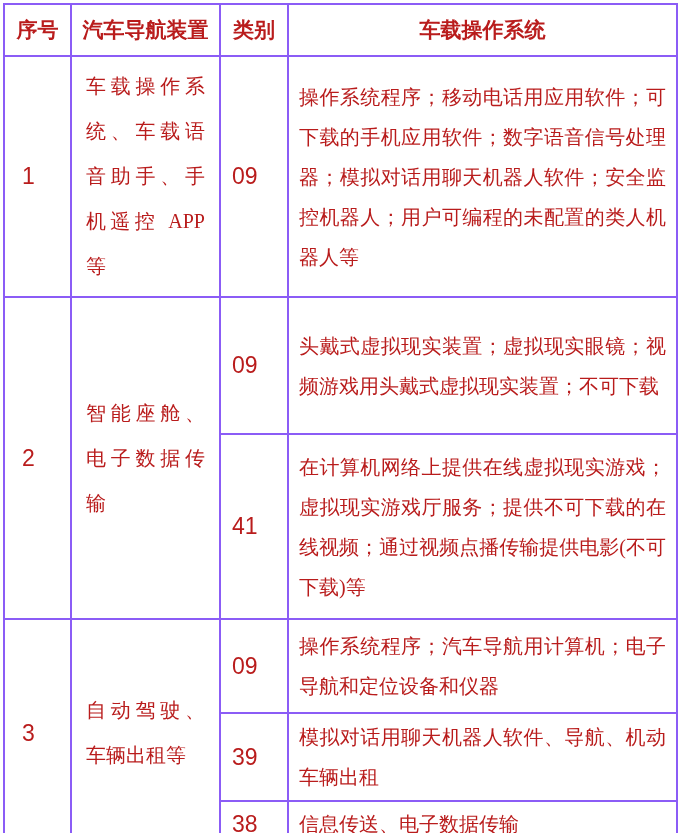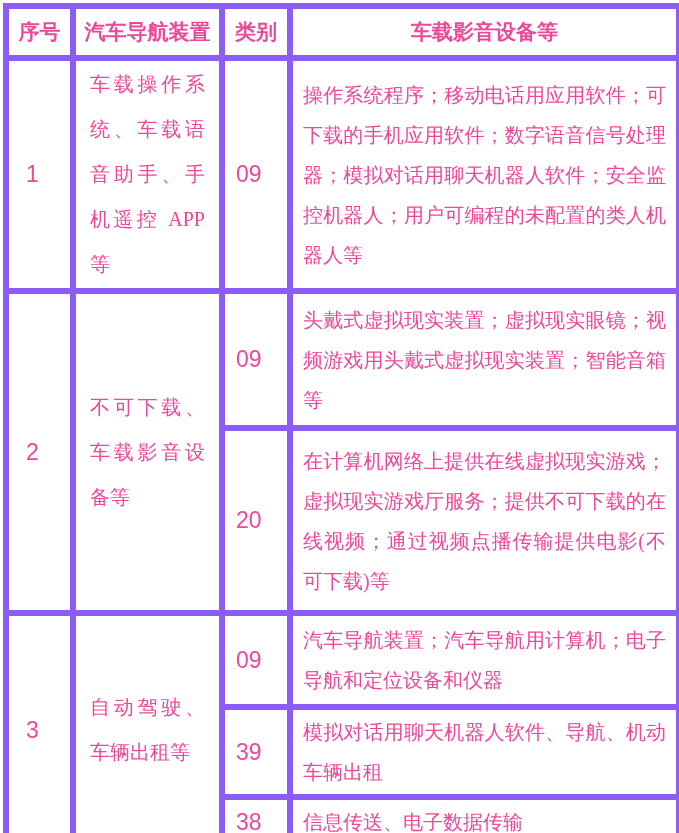--- a/index.html
+++ b/index.html
@@ -18,23 +18,23 @@
     padding: 3px;
   }
   table.cls-table {
     border-collapse: collapse;
     table-layout: fixed;
     width: 673px;
     height: 826px;
     background: #ffffff;
   }
   table.cls-table td, table.cls-table th {
-    border: 6px solid #8b5cf6;
+    border: 2px solid #8b5cf6;
     box-sizing: border-box;
-    color: #ec4899;
+    color: #b91c1c;
     overflow: hidden;
     background: #ffffff;
   }
   th.hdr {
     font-family: "Liberation Serif", "DejaVu Serif", serif;
     font-weight: bold;
     font-size: 21px;
     text-align: center;
     vertical-align: middle;
     height: 52px;
@@ -48,21 +48,21 @@
     vertical-align: middle;
     padding: 0 0 0 17px;
   }
   td.app {
     font-family: "Liberation Serif", "DejaVu Serif", serif;
     font-size: 20px;
     line-height: 45px;
     text-align: justify;
     text-justify: inter-character;
     vertical-align: middle;
-    padding: 1px 14px;
+    padding: 7px 14px;
   }
   td.code {
     font-family: "Liberation Sans", "DejaVu Sans", sans-serif;
     font-size: 23px;
     font-weight: 400;
     text-align: left;
     vertical-align: middle;
     padding: 0 0 0 11px;
     border-radius: 7px;
   }
@@ -92,46 +92,46 @@
       <col style="width:149px">
       <col style="width:68px">
       <col style="width:389px">
     </colgroup>
 
     <tbody>
         <tr>
       <th class="hdr">序号</th>
       <th class="hdr">汽车导航装置</th>
       <th class="hdr">类别</th>
-      <th class="hdr">车载影音设备等</th>
+      <th class="hdr">车载操作系统</th>
     </tr>
 
     <tr class="r1">
       <td class="serial">1</td>
       <td class="app">车载操作系统、车载语音助手、手机遥控 APP 等</td>
       <td class="code">09</td>
       <td class="desc">操作系统程序；移动电话用应用软件；可下载的手机应用软件；数字语音信号处理器；模拟对话用聊天机器人软件；安全监控机器人；用户可编程的未配置的类人机器人等</td>
     </tr>
 
     <tr class="r2a">
       <td class="serial" rowspan="2">2</td>
-      <td class="app" rowspan="2">不可下载、车载影音设备等</td>
+      <td class="app" rowspan="2">智能座舱、电子数据传输</td>
       <td class="code">09</td>
-      <td class="desc">头戴式虚拟现实装置；虚拟现实眼镜；视频游戏用头戴式虚拟现实装置；智能音箱等</td>
+      <td class="desc">头戴式虚拟现实装置；虚拟现实眼镜；视频游戏用头戴式虚拟现实装置；不可下载</td>
     </tr>
     <tr class="r2b">
-      <td class="code">20</td>
+      <td class="code">41</td>
       <td class="desc">在计算机网络上提供在线虚拟现实游戏；虚拟现实游戏厅服务；提供不可下载的在线视频；通过视频点播传输提供电影(不可下载)等</td>
     </tr>
 
     <tr class="r3a">
       <td class="serial" rowspan="3">3</td>
       <td class="app" rowspan="3">自动驾驶、车辆出租等</td>
       <td class="code">09</td>
-      <td class="desc">汽车导航装置；汽车导航用计算机；电子导航和定位设备和仪器</td>
+      <td class="desc">操作系统程序；汽车导航用计算机；电子导航和定位设备和仪器</td>
     </tr>
     <tr class="r3b">
       <td class="code">39</td>
       <td class="desc">模拟对话用聊天机器人软件、导航、机动车辆出租</td>
     </tr>
     <tr class="r3c">
       <td class="code">38</td>
       <td class="desc">信息传送、电子数据传输</td>
     </tr>
   </tbody>

